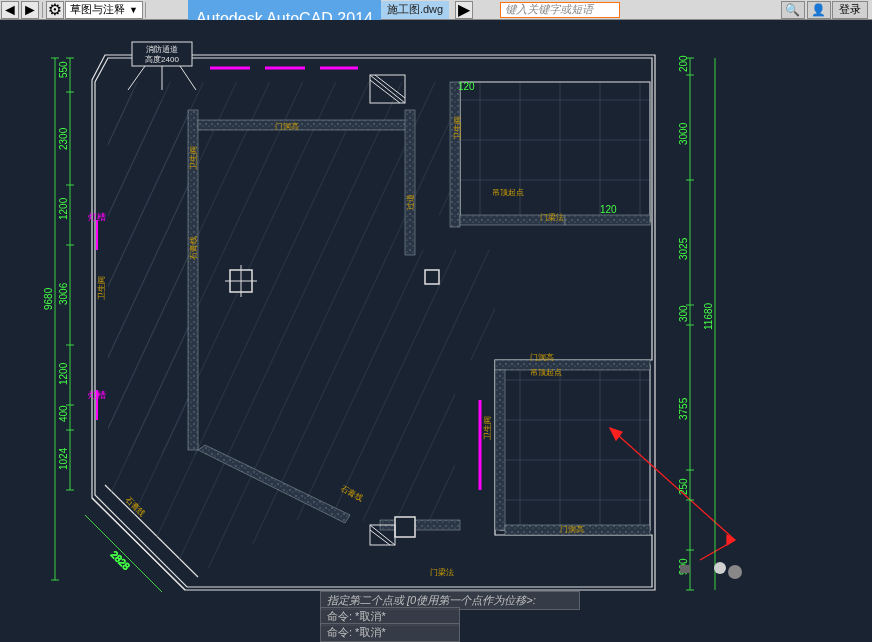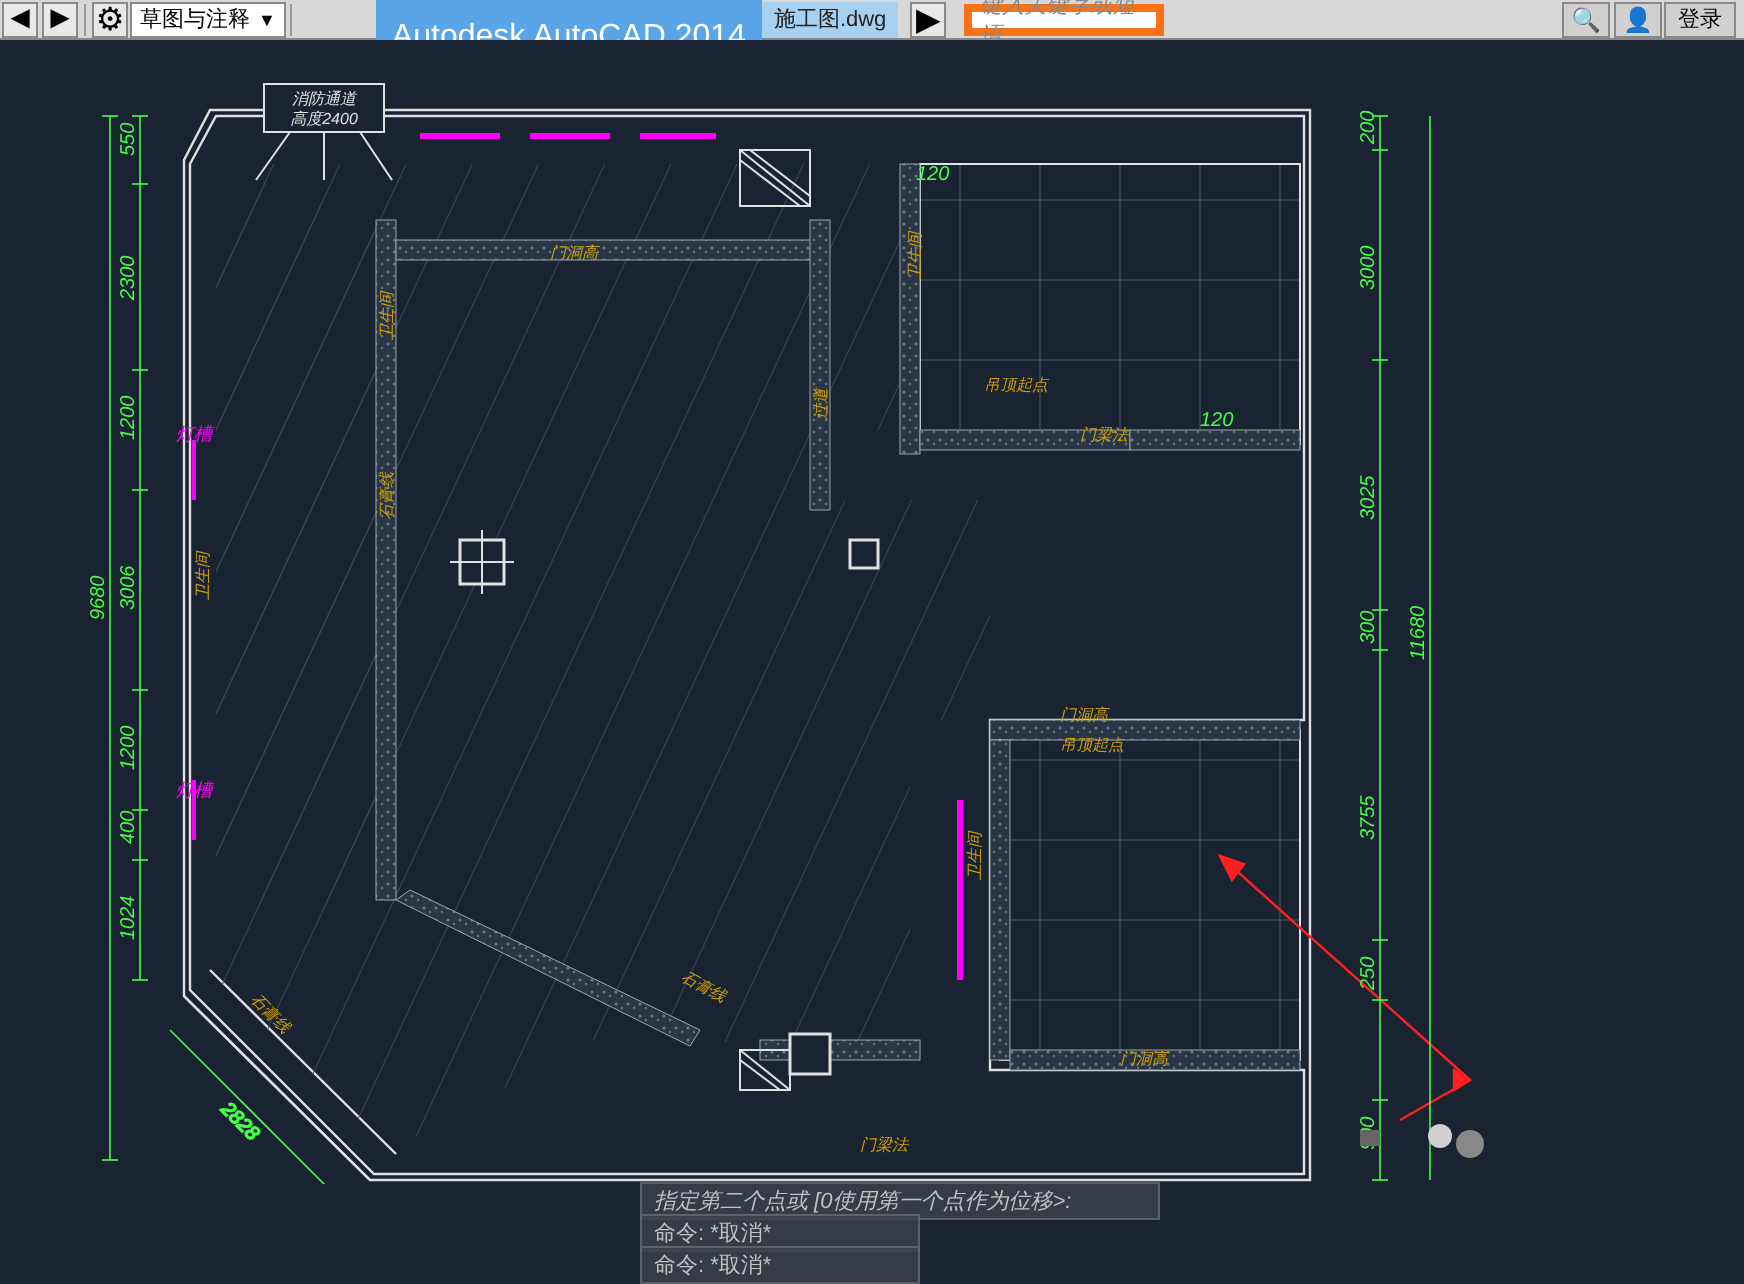--- a/index.html
+++ b/index.html
@@ -6,27 +6,27 @@
 body { width: 872px; height: 642px; background: #1a2332; font-family: "Microsoft YaHei", Arial, sans-serif; overflow: hidden; position: relative; }
 
 
 .toolbar { height: 20px; background: #d8d8d8; display: flex; align-items: center; border-bottom: 1px solid #888; }
 .tool-btn { width: 18px; height: 18px; border: 1px solid #888; background: #e8e8e8; margin: 0 1px; display: flex; align-items: center; justify-content: center; cursor: pointer; }
 .tool-sep { width: 1px; height: 16px; background: #999; margin: 0 2px; }
 .dropdown { height: 18px; border: 1px solid #888; background: #fff; padding: 0 4px; font-size: 11px; display: flex; align-items: center; }
 .dropdown .chev { margin-left: 4px; font-size: 9px; }
 .title-section { background: #5aa5e8; height: 18px; padding: 16px 8px; display: flex; font-size: 16px; color: #fff; }
 .filename { background: #a8d0f0; color: #222; padding: 0 6px; height: 18px; display: flex; align-items: center; font-size: 11px; }
-.search-box { margin-left: 8px; height: 16px; background: #fff; border: 4px solid #f97316; font-size: 11px; padding: 0 4px; color: #888; font-style: italic; display: flex; align-items: center; width: 100px; }
+.search-box { margin-left: 26px; height: 16px; background: #fff; border: 1px solid #f97316; font-size: 11px; padding: 0 4px; color: #888; font-style: italic; display: flex; align-items: center; width: 120px; }
 .right-tools { margin-left: auto; display: flex; align-items: center; padding-right: 4px; }
 .right-btn { width: 24px; height: 18px; background: #d0d0d0; border: 1px solid #888; margin: 0 1px; display: flex; align-items: center; justify-content: center; font-size: 12px; }
 .login-btn { background: #d0d0d0; border: 1px solid #888; padding: 0 6px; height: 18px; font-size: 11px; display: flex; align-items: flex-start; }
 
 
-.canvas { position: absolute; top: 20px; left: 0; right: 0; bottom: 50px; background: #1a2332; font-style: italic; }
+.canvas { position: absolute; top: 20px; left: 0; right: 0; bottom: 50px; background: #1a2332; }
 svg.drawing { width: 100%; height: 100%; }
 
 
 .cmdarea { position: absolute; bottom: 0; left: 0; right: 0; height: 50px; background: #1a2332; }
 .cmdline { position: absolute; background: rgba(60,65,75,0.85); color: #c0c0c0; font-size: 11px; padding: 1px 6px; border: 1px solid rgba(180,180,180,0.3); }
 .cmd1 { left: 320px; bottom: 32px; width: 260px; font-style: italic; }
 .cmd2 { left: 320px; bottom: 16px; width: 140px; }
 .cmd3 { left: 320px; bottom: 0px; width: 140px; }
 
 

